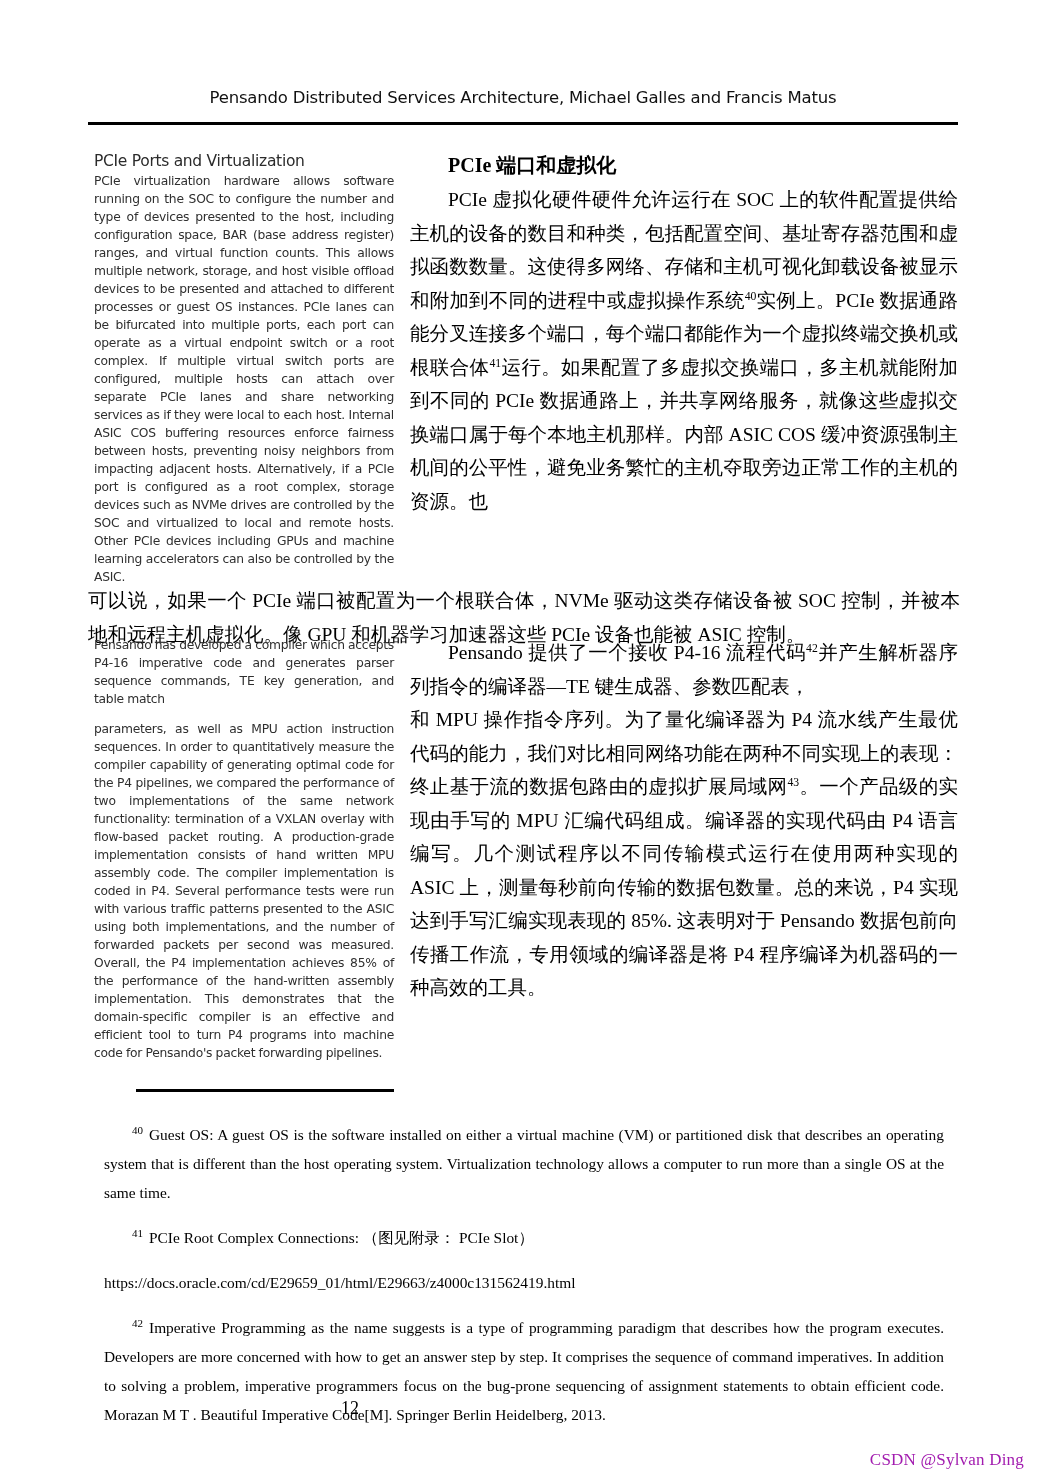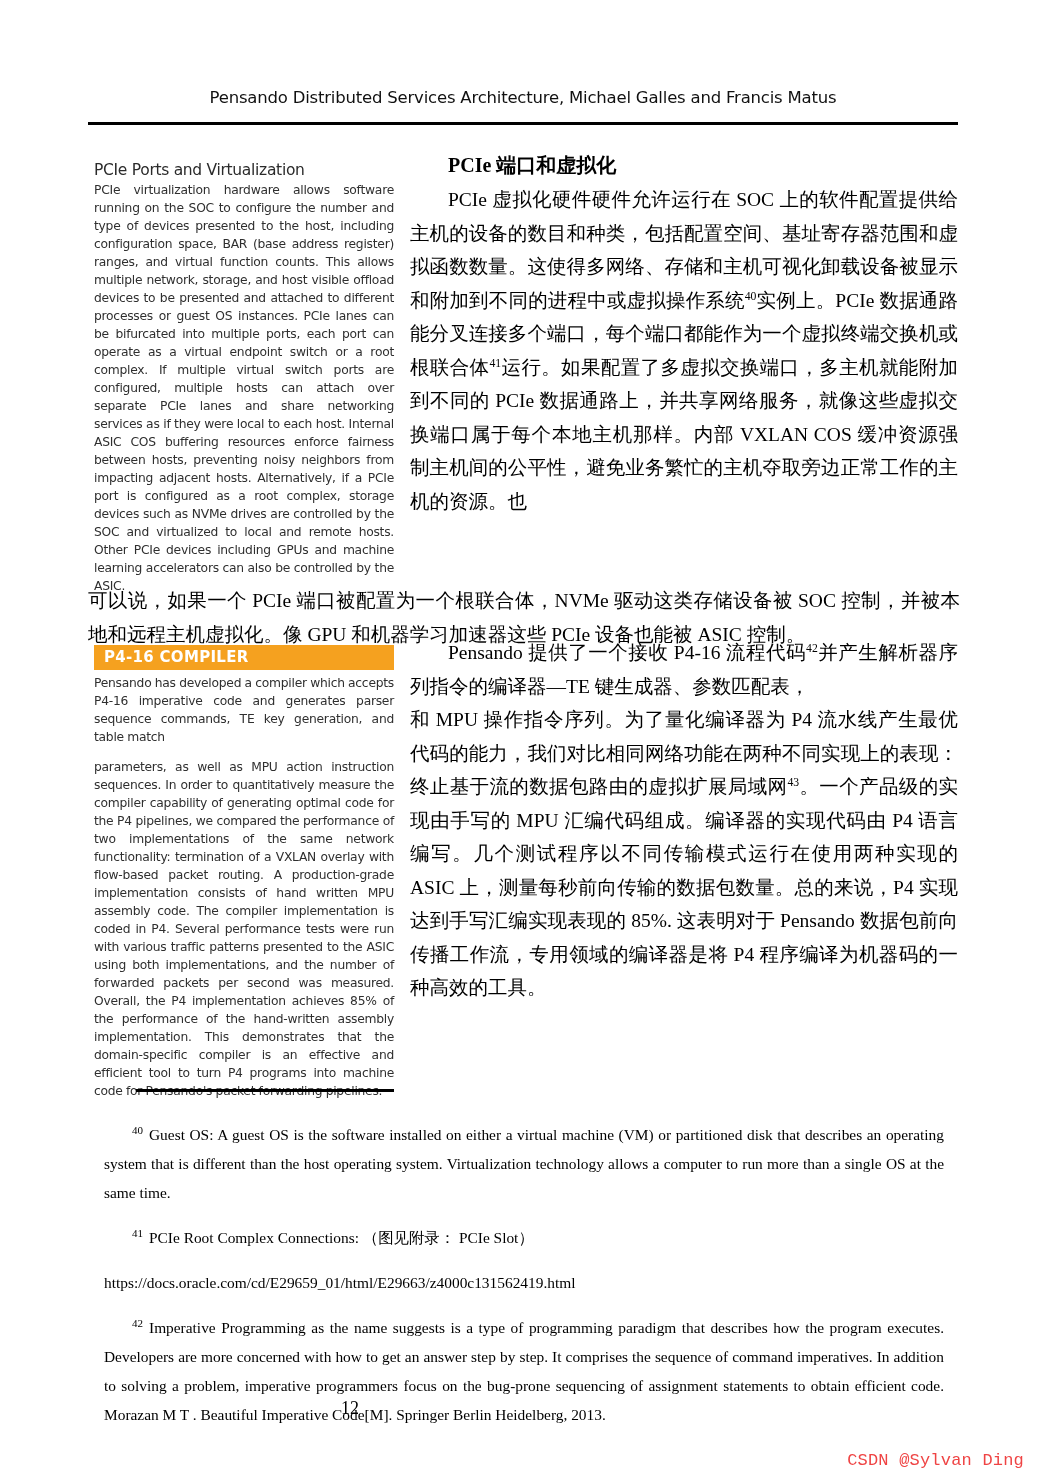--- a/index.html
+++ b/index.html
@@ -44,21 +44,21 @@
   
   .cols {
     position: absolute;
     left: 88px;
     top: 152px;
     width: 870px;
   }
   .col-left {
     position: absolute;
     left: 6px;
-    top: 9px;
+    top: 0;
     width: 300px;
   }
   .col-right {
     position: absolute;
     left: 322px;
     top: 0;
     width: 548px;
   }
 
   
@@ -179,54 +179,53 @@
     font-family: Liberation Serif, serif;
     font-size: 18px;
     color: #000;
   }
 
   
   .watermark {
     position: absolute;
     right: 22px;
     bottom: 14px;
-    font-family: Liberation Mono, monospace;
+    font-family: Liberation Serif, serif;
     font-size: 17px;
-    color: #ef4444;
+    color: #a21caf;
     letter-spacing: 0.2px;
   }
 </style>
 </head>
 <body>
 
 <div class="page">
 
   <div class="running-header">Pensando Distributed Services Architecture, Michael Galles and Francis Matus</div>
   <div class="header-rule"></div>
 
   <div class="cols">
 
     <div class="col-left">
       <div class="side-title">PCIe Ports and Virtualization</div>
       <p class="side-body">PCIe virtualization hardware allows software running on the SOC to configure the number and type of devices presented to the host, including configuration space, BAR (base address register) ranges, and virtual function counts. This allows multiple network, storage, and host visible offload devices to be presented and attached to different processes or guest OS instances. PCIe lanes can be bifurcated into multiple ports, each port can operate as a virtual endpoint switch or a root complex. If multiple virtual switch ports are configured, multiple hosts can attach over separate PCIe lanes and share networking services as if they were local to each host. Internal ASIC COS buffering resources enforce fairness between hosts, preventing noisy neighbors from impacting adjacent hosts. Alternatively, if a PCIe port is configured as a root complex, storage devices such as NVMe drives are controlled by the SOC and virtualized to local and remote hosts. Other PCIe devices including GPUs and machine learning accelerators can also be controlled by the ASIC.</p>
     </div>
 
     <div class="col-right">
       <div class="cn-h">PCIe 端口和虚拟化</div>
-      <p class="cn-p indent"><span>PCIe 虚拟化硬件硬件允许运行在 SOC 上的软件配置提供给主机的设备的数目和种类，包括配置空间、基址寄存器范围和虚拟函数数量。这使得多网络、存储和主机可视化卸载设备被显示和附加到不同的进程中或虚拟操作系统</span><sup>40</sup><span>实例上。PCIe 数据通路能分叉连接多个端口，每个端口都能作为一个虚拟终端交换机或根联合体</span><sup>41</sup><span>运行。如果配置了多虚拟交换端口，多主机就能附加到不同的 PCIe 数据通路上，并共享网络服务，就像这些虚拟交换端口属于每个本地主机那样。内部 VXLAN COS 缓冲资源强制主机间的公平性，避免业务繁忙的主机夺取旁边正常工作的主机的资源。也</span></p>
+      <p class="cn-p indent"><span>PCIe 虚拟化硬件硬件允许运行在 SOC 上的软件配置提供给主机的设备的数目和种类，包括配置空间、基址寄存器范围和虚拟函数数量。这使得多网络、存储和主机可视化卸载设备被显示和附加到不同的进程中或虚拟操作系统</span><sup>40</sup><span>实例上。PCIe 数据通路能分叉连接多个端口，每个端口都能作为一个虚拟终端交换机或根联合体</span><sup>41</sup><span>运行。如果配置了多虚拟交换端口，多主机就能附加到不同的 PCIe 数据通路上，并共享网络服务，就像这些虚拟交换端口属于每个本地主机那样。内部 ASIC COS 缓冲资源强制主机间的公平性，避免业务繁忙的主机夺取旁边正常工作的主机的资源。也</span></p>
     </div>
 
   </div>
 
   <p class="fullwidth" id="fullpara-1">可以说，如果一个 PCIe 端口被配置为一个根联合体，NVMe 驱动这类存储设备被 SOC 控制，并被本地和远程主机虚拟化。像 GPU 和机器学习加速器这些 PCIe 设备也能被 ASIC 控制。</p>
 
   <div class="cols" style="top:636px;">
 
     <div class="col-left">
-      <div class="banner">P4-16 COMPILER</div>
       <p class="side-body">Pensando has developed a compiler which accepts P4-16 imperative code and generates parser sequence commands, TE key generation, and table match</p>
       <p class="side-body">parameters, as well as MPU action instruction sequences. In order to quantitatively measure the compiler capability of generating optimal code for the P4 pipelines, we compared the performance of two implementations of the same network functionality: termination of a VXLAN overlay with flow-based packet routing. A production-grade implementation consists of hand written MPU assembly code. The compiler implementation is coded in P4. Several performance tests were run with various traffic patterns presented to the ASIC using both implementations, and the number of forwarded packets per second was measured. Overall, the P4 implementation achieves 85% of the performance of the hand-written assembly implementation. This demonstrates that the domain-specific compiler is an effective and efficient tool to turn P4 programs into machine code for Pensando's packet forwarding pipelines.</p>
     </div>
 
     <div class="col-right">
       <p class="cn-p indent"><span>Pensando 提供了一个接收 P4-16 流程代码</span><sup>42</sup><span>并产生解析器序列指令的编译器—TE 键生成器、参数匹配表，</span></p>
       <p class="cn-p"><span>和 MPU 操作指令序列。为了量化编译器为 P4 流水线产生最优代码的能力，我们对比相同网络功能在两种不同实现上的表现：终止基于流的数据包路由的虚拟扩展局域网</span><sup>43</sup><span>。一个产品级的实现由手写的 MPU 汇编代码组成。编译器的实现代码由 P4 语言编写。几个测试程序以不同传输模式运行在使用两种实现的 ASIC 上，测量每秒前向传输的数据包数量。总的来说，P4 实现达到手写汇编实现表现的 85%. 这表明对于 Pensando 数据包前向传播工作流，专用领域的编译器是将 P4 程序编译为机器码的一种高效的工具。</span></p>
     </div>
 
   </div>

